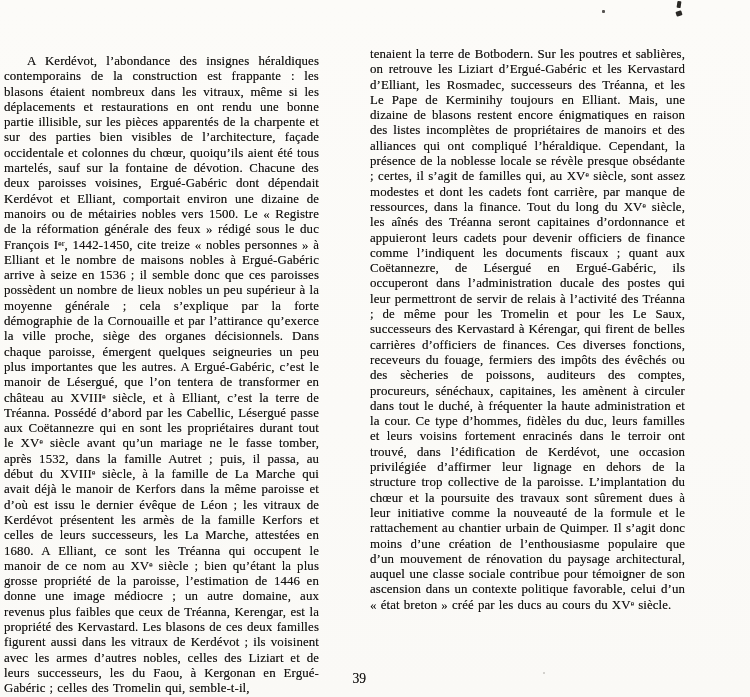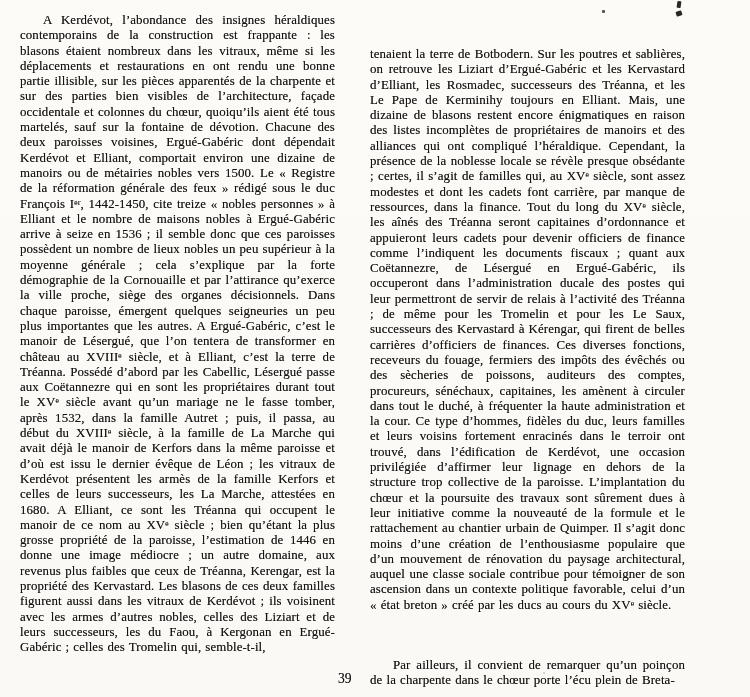--- a/index.html
+++ b/index.html
@@ -16,37 +16,37 @@
     color: #151413;
     font-family: "Liberation Serif", "DejaVu Serif", "DejaVu Sans", serif;
     font-size: 12.9px;
     line-height: 15.3px;
   }
   .col {
     position: absolute;
     top: 13px;
     width: 315px;
   }
-  .col-left  { left: 20px; }
+  .col-left  { left: 4px; margin-top: 41px; }
   .col-right { left: 370px; margin-top: 34px; }
   .para {
     margin: 0;
     text-align: justify;
     word-spacing: 0.06em;
     letter-spacing: 0.1px;
     text-shadow: 0 0 0.35px rgba(20,18,16,0.55);
   }
   .para.indent { text-indent: 23px; }
   .para.bottom-para { margin-top: 45px; }
   .page-number {
     position: absolute;
     left: 338px;
     top: 671px;
     width: 28px;
-    text-align: left;
+    text-align: right;
     font-size: 13.6px;
     text-shadow: 0 0 0.35px rgba(20,18,16,0.55);
   }
   
   .artifact {
     position: absolute;
     background: #2a2825;
     border-radius: 1px;
   }
   .artifact.a1 { left: 677px; top: 1px;  width: 4px; height: 7px; transform: rotate(8deg); }
@@ -58,21 +58,20 @@
 <body>
 
 <div class="page">
 
   <div class="col col-left">
     <p class="para indent">A Kerdévot, l’abondance des insignes héraldiques contemporains de la construction est frappante : les blasons étaient nombreux dans les vitraux, même si les déplacements et restaurations en ont rendu une bonne partie illisible, sur les pièces apparentés de la charpente et sur des parties bien visibles de l’architecture, façade occidentale et colonnes du chœur, quoiqu’ils aient été tous martelés, sauf sur la fontaine de dévotion. Chacune des deux paroisses voisines, Ergué-Gabéric dont dépendait Kerdévot et Elliant, comportait environ une dizaine de manoirs ou de métairies nobles vers 1500. Le « Registre de la réformation générale des feux » rédigé sous le duc François Iᵉʳ, 1442-1450, cite treize « nobles personnes » à Elliant et le nombre de maisons nobles à Ergué-Gabéric arrive à seize en 1536 ; il semble donc que ces paroisses possèdent un nombre de lieux nobles un peu supérieur à la moyenne générale ; cela s’explique par la forte démographie de la Cornouaille et par l’attirance qu’exerce la ville proche, siège des organes décisionnels. Dans chaque paroisse, émergent quelques seigneuries un peu plus importantes que les autres. A Ergué-Gabéric, c’est le manoir de Lésergué, que l’on tentera de transformer en château au XVIIIᵉ siècle, et à Elliant, c’est la terre de Tréanna. Possédé d’abord par les Cabellic, Lésergué passe aux Coëtannezre qui en sont les propriétaires durant tout le XVᵉ siècle avant qu’un mariage ne le fasse tomber, après 1532, dans la famille Autret ; puis, il passa, au début du XVIIIᵉ siècle, à la famille de La Marche qui avait déjà le manoir de Kerfors dans la même paroisse et d’où est issu le dernier évêque de Léon ; les vitraux de Kerdévot présentent les armès de la famille Kerfors et celles de leurs successeurs, les La Marche, attestées en 1680. A Elliant, ce sont les Tréanna qui occupent le manoir de ce nom au XVᵉ siècle ; bien qu’étant la plus grosse propriété de la paroisse, l’estimation de 1446 en donne une image médiocre ; un autre domaine, aux revenus plus faibles que ceux de Tréanna, Kerengar, est la propriété des Kervastard. Les blasons de ces deux familles figurent aussi dans les vitraux de Kerdévot ; ils voisinent avec les armes d’autres nobles, celles des Liziart et de leurs successeurs, les du Faou, à Kergonan en Ergué-Gabéric ; celles des Tromelin qui, semble-t-il,</p>
   </div>
 
   <div class="col col-right">
     <p class="para">tenaient la terre de Botbodern. Sur les poutres et sablières, on retrouve les Liziart d’Ergué-Gabéric et les Kervastard d’Elliant, les Rosmadec, successeurs des Tréanna, et les Le Pape de Kerminihy toujours en Elliant. Mais, une dizaine de blasons restent encore énigmatiques en raison des listes incomplètes de propriétaires de manoirs et des alliances qui ont compliqué l’héraldique. Cependant, la présence de la noblesse locale se révèle presque obsédante ; certes, il s’agit de familles qui, au XVᵉ siècle, sont assez modestes et dont les cadets font carrière, par manque de ressources, dans la finance. Tout du long du XVᵉ siècle, les aînés des Tréanna seront capitaines d’ordonnance et appuieront leurs cadets pour devenir officiers de finance comme l’indiquent les documents fiscaux ; quant aux Coëtannezre, de Lésergué en Ergué-Gabéric, ils occuperont dans l’administration ducale des postes qui leur permettront de servir de relais à l’activité des Tréanna ; de même pour les Tromelin et pour les Le Saux, successeurs des Kervastard à Kérengar, qui firent de belles carrières d’officiers de finances. Ces diverses fonctions, receveurs du fouage, fermiers des impôts des évêchés ou des sècheries de poissons, auditeurs des comptes, procureurs, sénéchaux, capitaines, les amènent à circuler dans tout le duché, à fréquenter la haute administration et la cour. Ce type d’hommes, fidèles du duc, leurs familles et leurs voisins fortement enracinés dans le terroir ont trouvé, dans l’édification de Kerdévot, une occasion privilégiée d’affirmer leur lignage en dehors de la structure trop collective de la paroisse. L’implantation du chœur et la poursuite des travaux sont sûrement dues à leur initiative comme la nouveauté de la formule et le rattachement au chantier urbain de Quimper. Il s’agit donc moins d’une création de l’enthousiasme populaire que d’un mouvement de rénovation du paysage architectural, auquel une classe sociale contribue pour témoigner de son ascension dans un contexte politique favorable, celui d’un « état breton » créé par les ducs au cours du XVᵉ siècle.</p>
-    <p class="para indent bottom-para">Par ailleurs, il convient de remarquer qu’un poinçon de la charpente dans le chœur porte l’écu plein de Breta-</p>
   </div>
 
   <div class="page-number">39</div>
 
   <span class="artifact a1"></span>
   <span class="artifact a2"></span>
   <span class="artifact a3"></span>
   <span class="artifact a4"></span>
 
 </div>

